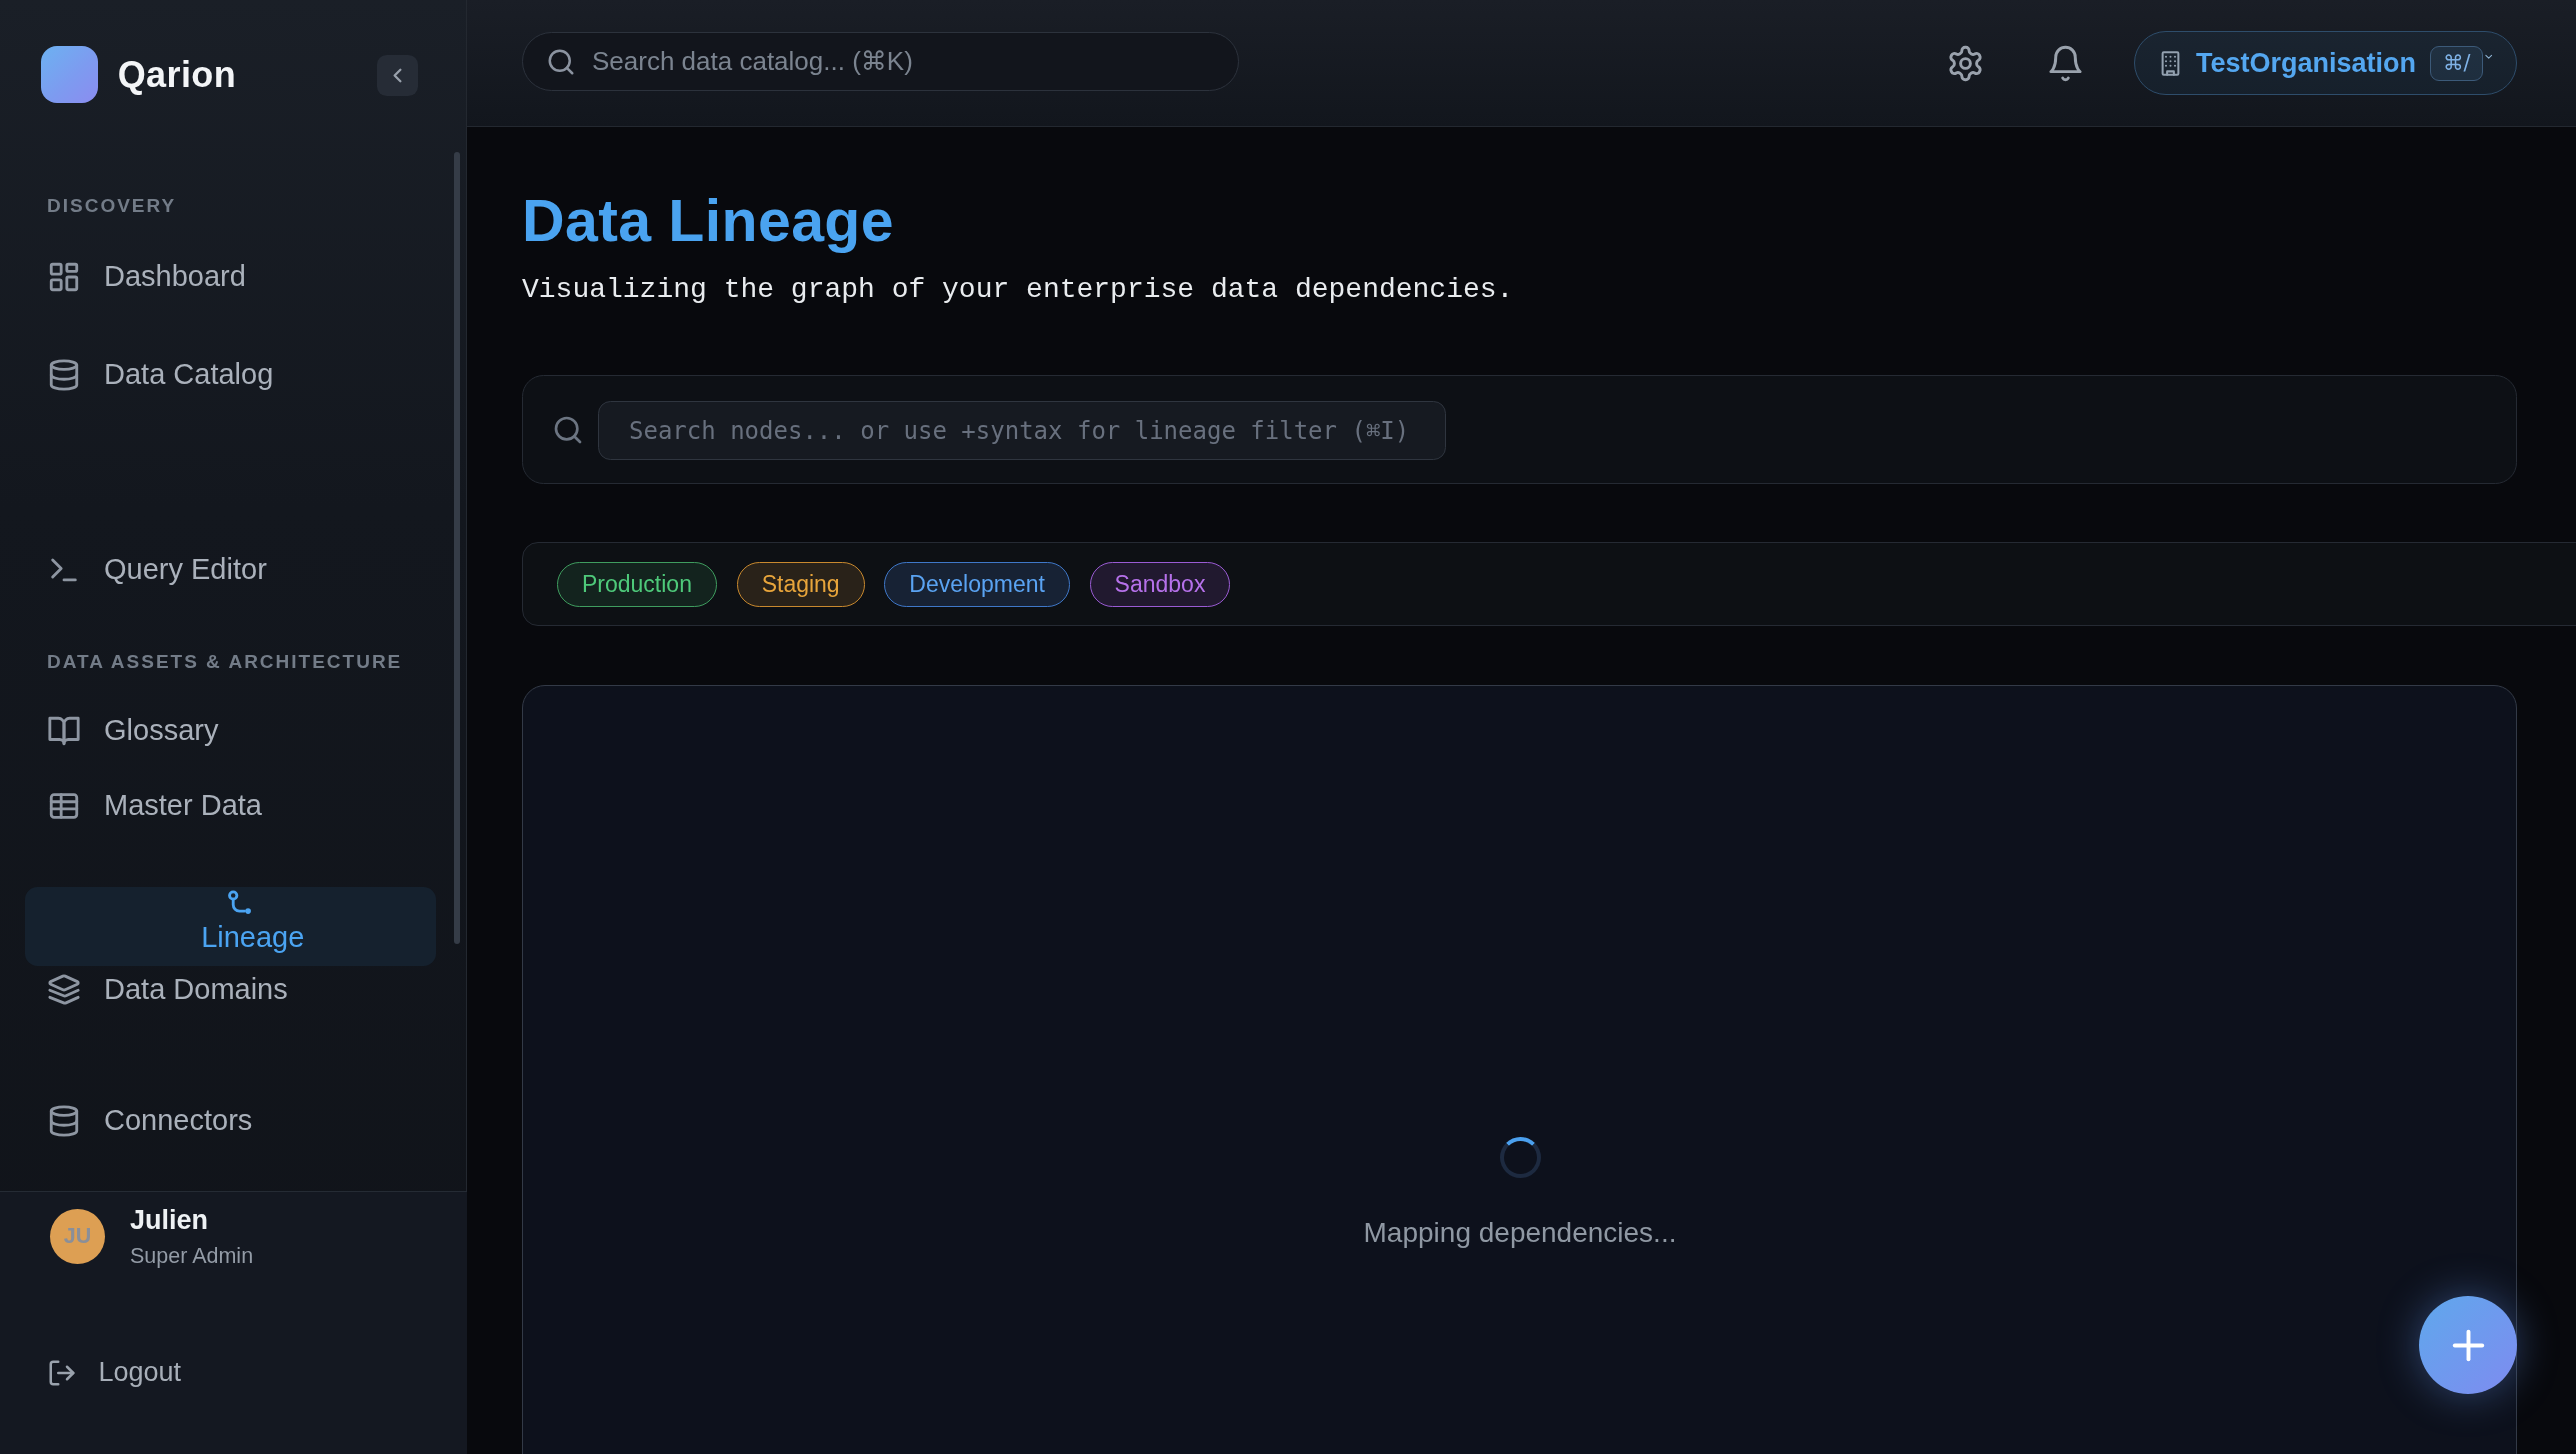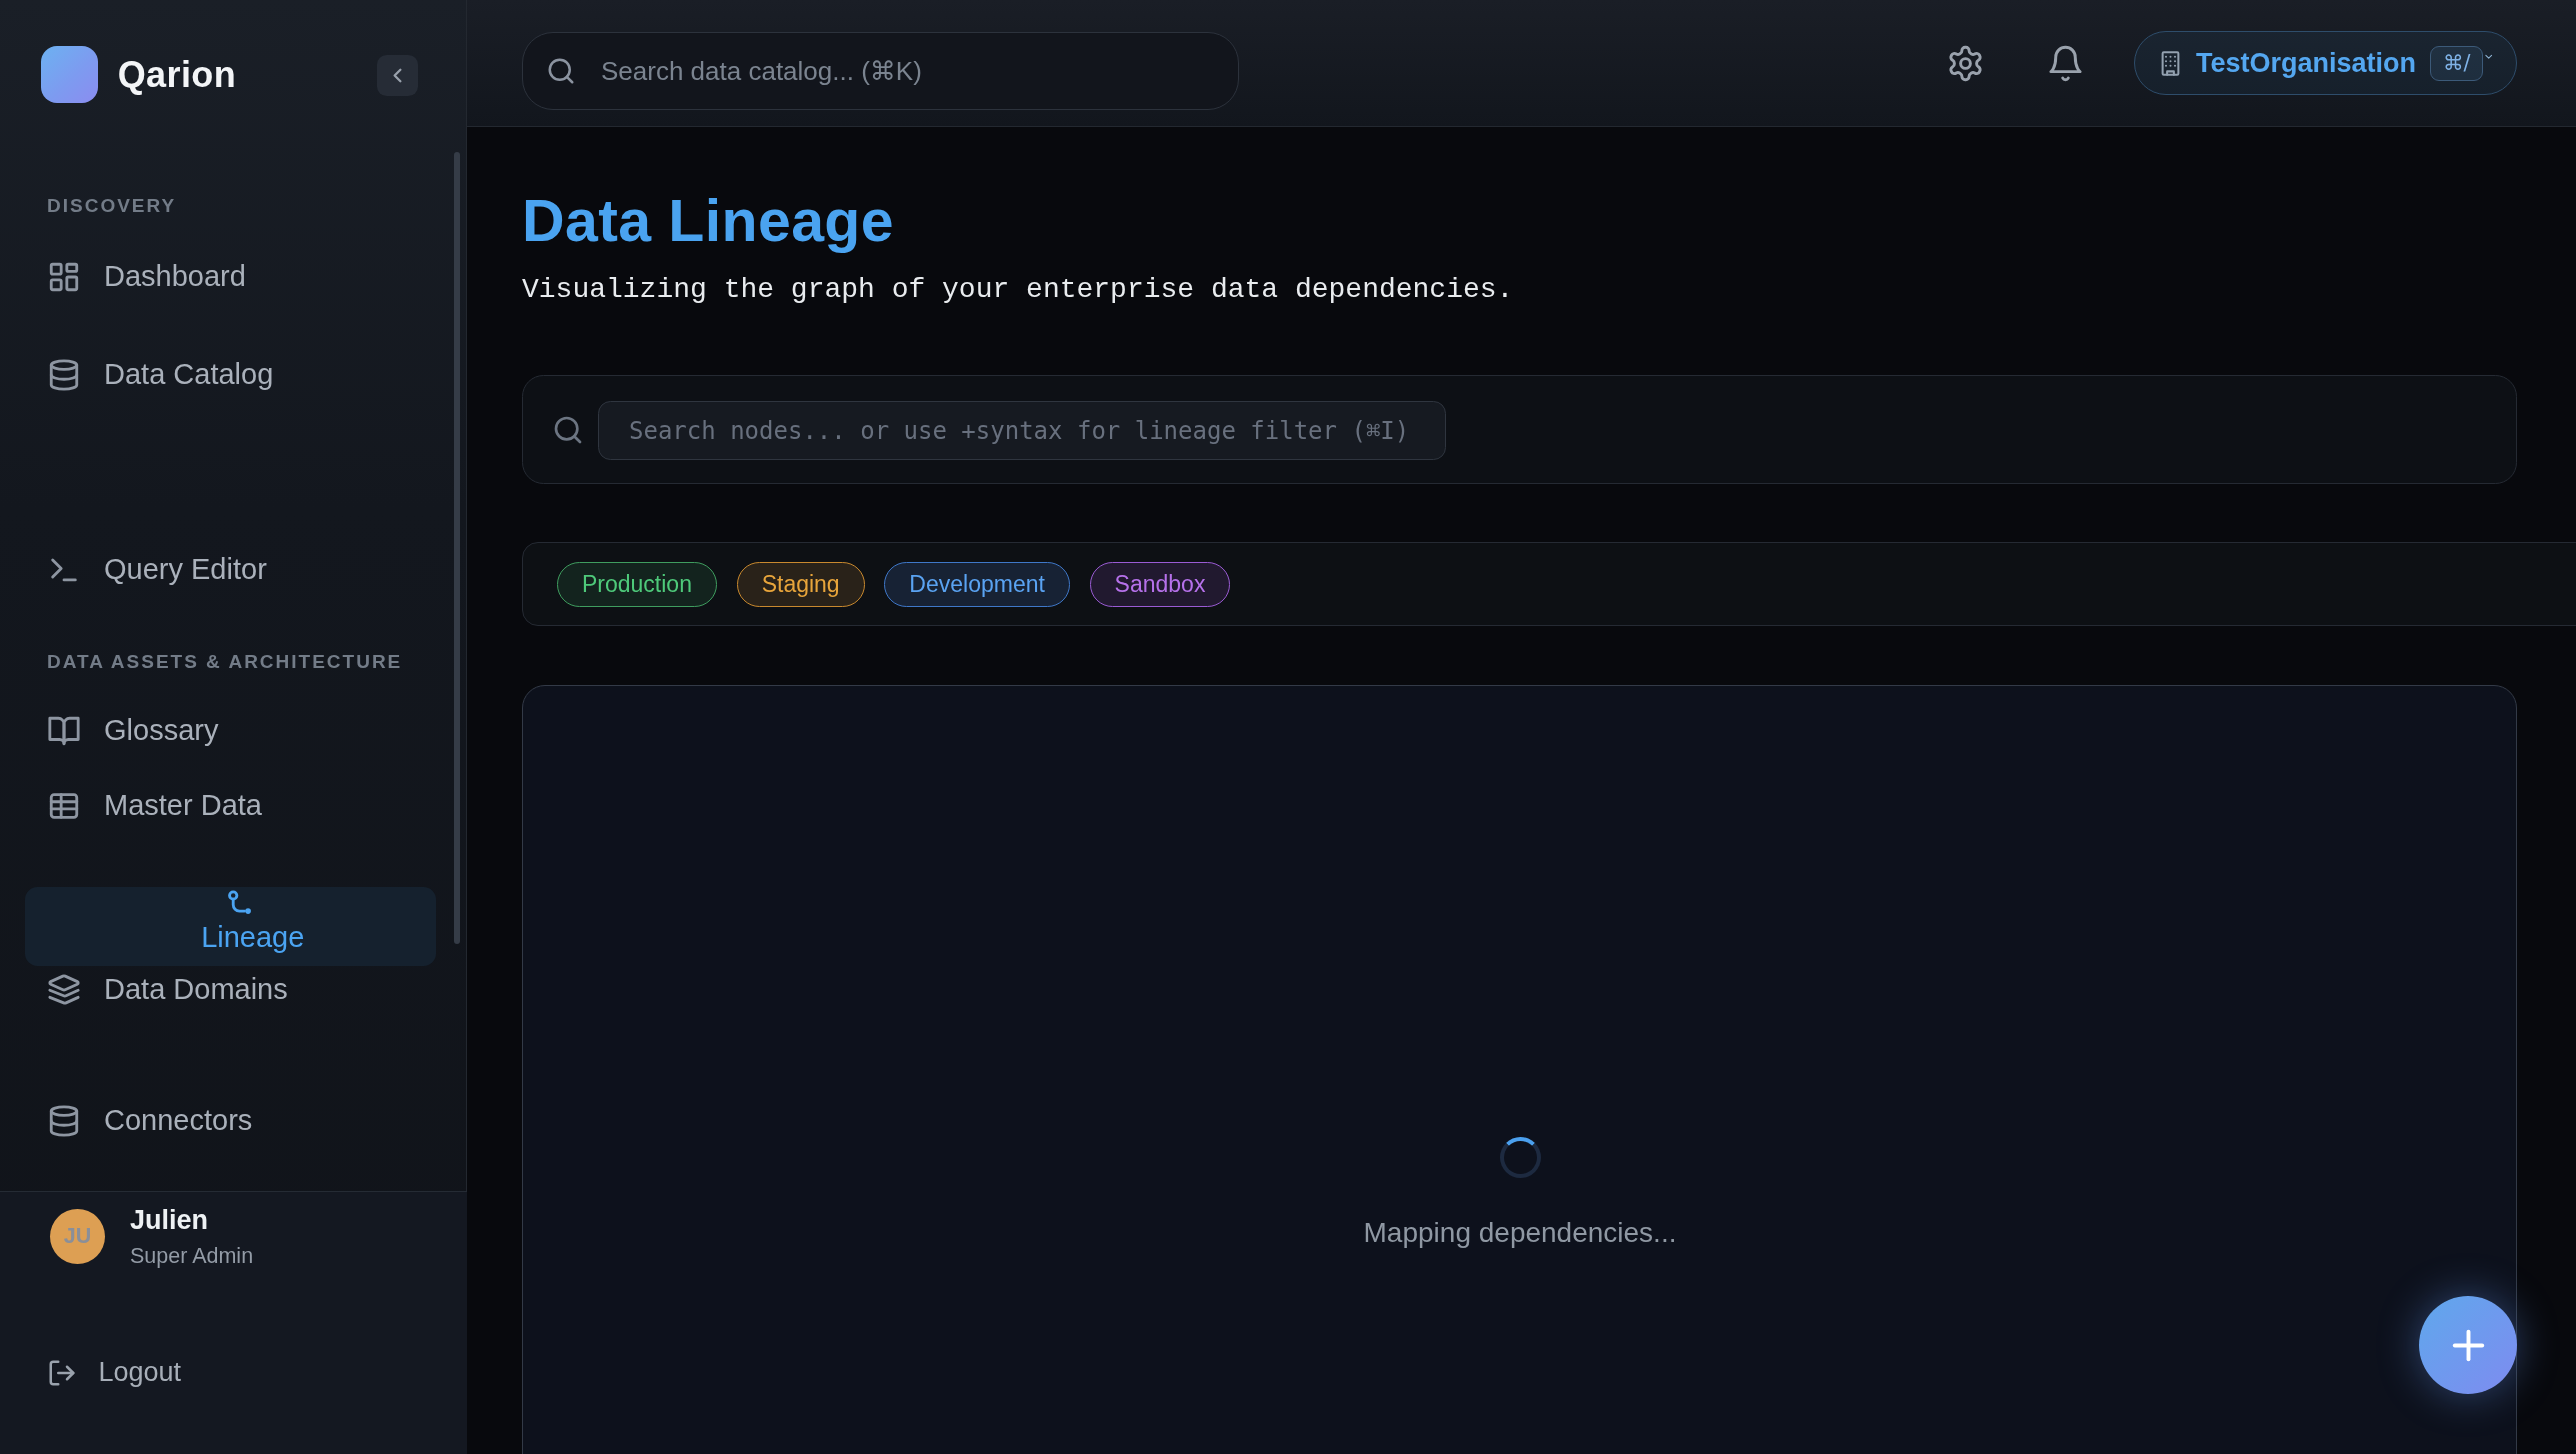--- a/index.html
+++ b/index.html
@@ -72,23 +72,23 @@
   .logout-row .nav-icon { width:30px; height:30px; color:#9aa2ad; }
   .logout-row span.lbl { margin-left:21.5px; }
 
   
   .topbar {
     position:absolute; left:467px; top:0; width:2109px; height:127px;
     background:linear-gradient(180deg,#1a1e26 0%, #12161d 100%);
     border-bottom:0.9px solid #232830; z-index:4;
   }
   .global-search {
-    position:absolute; left:55px; top:32px; width:717px; height:78px;
+    position:absolute; left:55px; top:32px; width:717px; height:59px;
     border:0.9px solid #2c323c; border-radius:31px; background:#12151c;
-    display:flex; align-items:center; padding:0 23px;gap:9px;
+    display:flex; align-items:center; padding:0 23px;
   }
   .global-search .s-icon { width:30px; height:30px; color:#8b93a0; flex:0 0 auto; }
   .global-search input {
     flex:1; margin-left:16px; background:transparent; border:none; outline:none;
     font-family:"Liberation Sans","DejaVu Sans",sans-serif;
     font-size:26px; color:#dfe3e8;
   }
   .global-search input::placeholder { color:#7b8490; }
   .icon-btn {
     position:absolute; top:41px; width:45px; height:45px; color:#9aa2ad;

